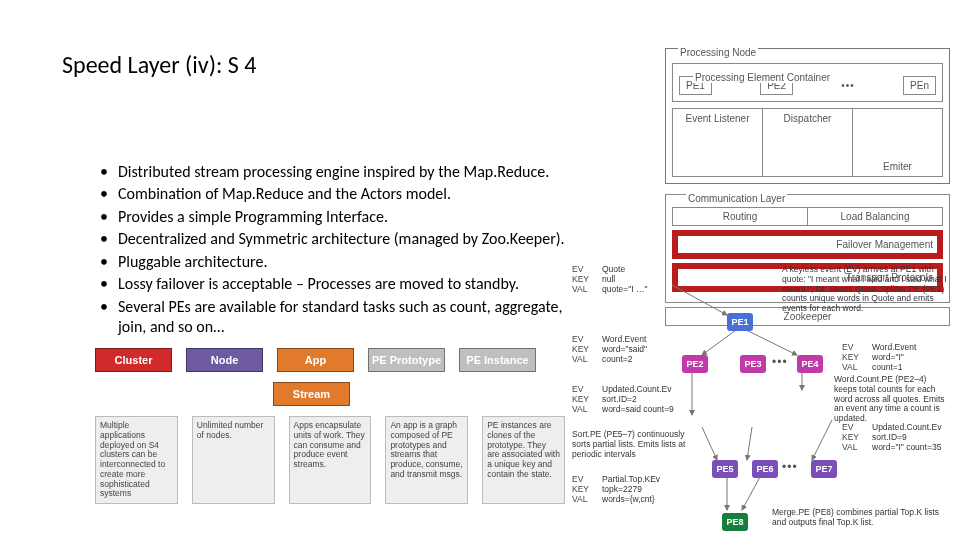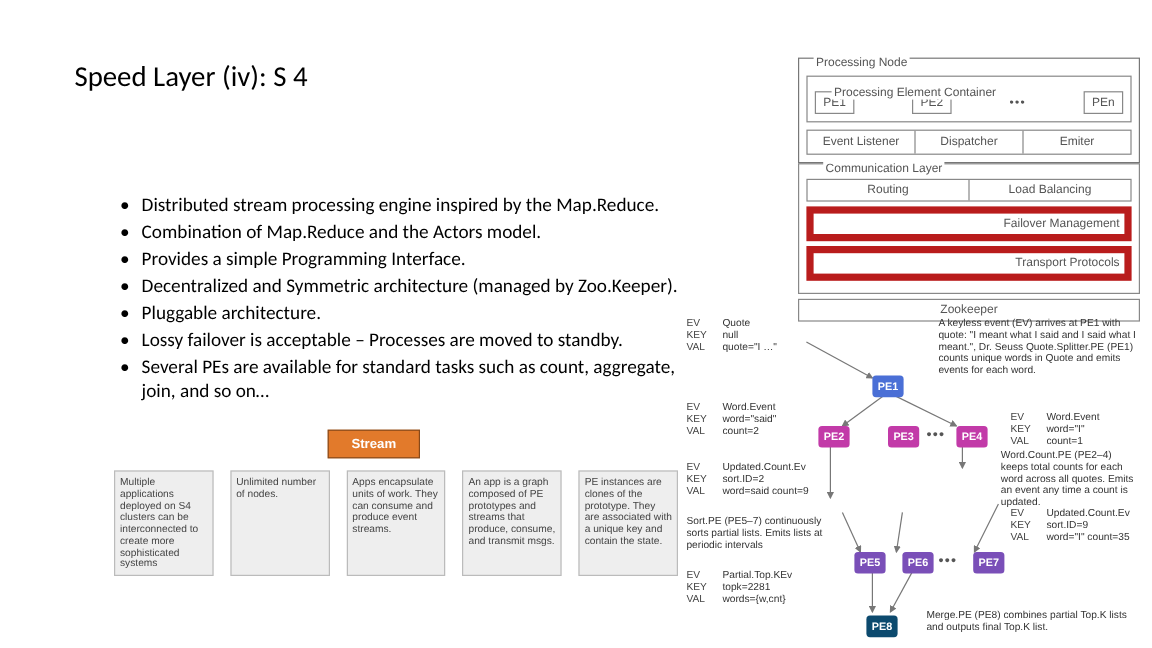--- a/index.html
+++ b/index.html
@@ -11,22 +11,22 @@
   
   .arch{position:absolute;right:10px;top:48px;width:285px;font-family:Arial,sans-serif;font-size:10px;color:#555;}
   .arch .node-lbl{position:absolute;left:12px;top:-2px;font-size:10px;background:#fff;padding:0 2px;}
   .arch .outer{border:1px solid #777;padding:14px 6px 6px 6px;position:relative;}
   .arch .pec-lbl{position:absolute;left:20px;top:8px;font-size:10px;background:#fff;padding:0 2px;}
   .arch .pec{border:1px solid #888;padding:12px 6px 6px 6px;display:flex;justify-content:space-between;align-items:center;position:relative;margin-bottom:6px;}
   .arch .pe{border:1px solid #888;padding:3px 6px;font-size:10px;}
   .arch .dots{letter-spacing:1px;}
   .arch .row2{border:1px solid #888;display:flex;}
   .arch .row2 div{flex:1;border-right:1px solid #888;padding:4px 2px;text-align:center;font-size:10px;}
-  .arch .row2 div:last-child{border-right:none;}
-  .arch .comm{border:1px solid #888;padding:12px 6px 6px 6px;position:relative;}
+  .arch .row2 div:last-child{border-right:none;margin-top:48px;}
+  .arch .comm{border:1px solid #888;margin-top:10px;padding:12px 6px 6px 6px;position:relative;}
   .arch .comm-lbl{position:absolute;left:20px;top:-2px;font-size:10px;background:#fff;padding:0 2px;}
   .arch .commrow{display:flex;border:1px solid #888;margin-bottom:4px;}
   .arch .commrow div{flex:1;border-right:1px solid #888;padding:3px 2px;text-align:center;font-size:10px;}
   .arch .commrow div:last-child{border-right:none;}
   .arch .fo, .arch .tp{border:6px solid #b91c1c;padding:3px 4px;text-align:right;font-size:10px;margin-bottom:4px;}
   .arch .zk{border:1px solid #888;padding:3px 4px;text-align:center;font-size:10px;margin-top:4px;}
   
   .blocks{position:absolute;left:95px;top:348px;width:470px;font-family:Arial,sans-serif;}
   .blocks .hdr-row{display:flex;gap:14px;}
   .blocks .chip{position:relative;width:75px;height:22px;display:flex;align-items:center;justify-content:center;color:#fff;font-size:11px;font-weight:bold;border:1px solid rgba(0,0,0,.4);}
@@ -34,21 +34,21 @@
   .red{background:#d02a2a;} .purple{background:#6e5aa0;} .orange{background:#e27a2b;} .grey{background:#bfbfbf;color:#333;}
   .blocks .stream-row{display:flex;gap:14px;margin-top:10px;}
   .blocks .cap-row{display:flex;gap:14px;margin-top:10px;}
   .blocks .cap{width:75px;border:1px solid #bbb;background:#eee;font-size:8.5px;line-height:1.15;padding:4px 4px;color:#444;}
   
   .flow{position:absolute;right:8px;top:265px;width:380px;font-family:Arial,sans-serif;font-size:8.5px;color:#333;}
   .kv{display:grid;grid-template-columns:26px auto;column-gap:4px;line-height:1.15;}
   .kv .k{color:#444;}
   .flow .event{position:absolute;}
   .penode{position:absolute;width:26px;height:18px;border-radius:3px;display:flex;align-items:center;justify-content:center;color:#fff;font-size:9px;font-weight:bold;}
-  .blue{background:#4a6fd6;} .mag{background:#c23aa8;} .vio{background:#7a4fb8;} .redn{background:#0c4a6e;}
+  .blue{background:#4a6fd6;} .mag{background:#c23aa8;} .vio{background:#7a4fb8;} .redn{background:#15803d;}
   .flow .caption{position:absolute;font-size:8.5px;line-height:1.15;}
   .flow .dotsf{position:absolute;font-size:12px;letter-spacing:1px;color:#555;}
   .flow svg{position:absolute;left:0;top:0;pointer-events:none;}
 </style>
 </head>
 <body>
 
 <div class="slide">
   <div class="title">Speed Layer (iv): S 4</div>
 
@@ -105,20 +105,27 @@
         <div>Routing</div>
         <div>Load Balancing</div>
       </div>
       <div class="fo">Failover Management</div>
       <div class="tp">Transport Protocols</div>
     </div>
     <div class="zk">Zookeeper</div>
   </div>
 
   <div class="blocks">
+    <div class="hdr-row">
+      <div class="chip red">Cluster</div>
+      <div class="chip purple shadow">Node</div>
+      <div class="chip orange shadow">App</div>
+      <div class="chip grey shadow">PE Prototype</div>
+      <div class="chip grey shadow">PE Instance</div>
+    </div>
     <div class="stream-row">
       <div style="width:75px"></div>
         <div style="width:75px"></div>
       <div class="chip orange">Stream</div>
     </div>
     <div class="cap-row">
       <div class="cap">Multiple applications deployed on S4 clusters can be interconnected to create more sophisticated systems</div>
       <div class="cap">Unlimited number of nodes.</div>
       <div class="cap">Apps encapsulate units of work. They can consume and produce event streams.</div>
       <div class="cap">An app is a graph composed of PE prototypes and streams that produce, consume, and transmit msgs.</div>
@@ -175,21 +182,21 @@
           <span>sort.ID=2</span>
           <span class="k">VAL</span>
           <span>word=said count=9</span>
         </div>
     </div>
     <div class="event" style="left:0px;top:210px;">
       <div class="kv">
           <span class="k">EV</span>
           <span>Partial.Top.KEv</span>
           <span class="k">KEY</span>
-          <span>topk=2281</span>
+          <span>topk=2279</span>
           <span class="k">VAL</span>
           <span>words={w,cnt}</span>
         </div>
     </div>
 
     <div class="event" style="left:270px;top:78px;">
       <div class="kv">
           <span class="k">EV</span>
           <span>Word.Event</span>
           <span class="k">KEY</span>

